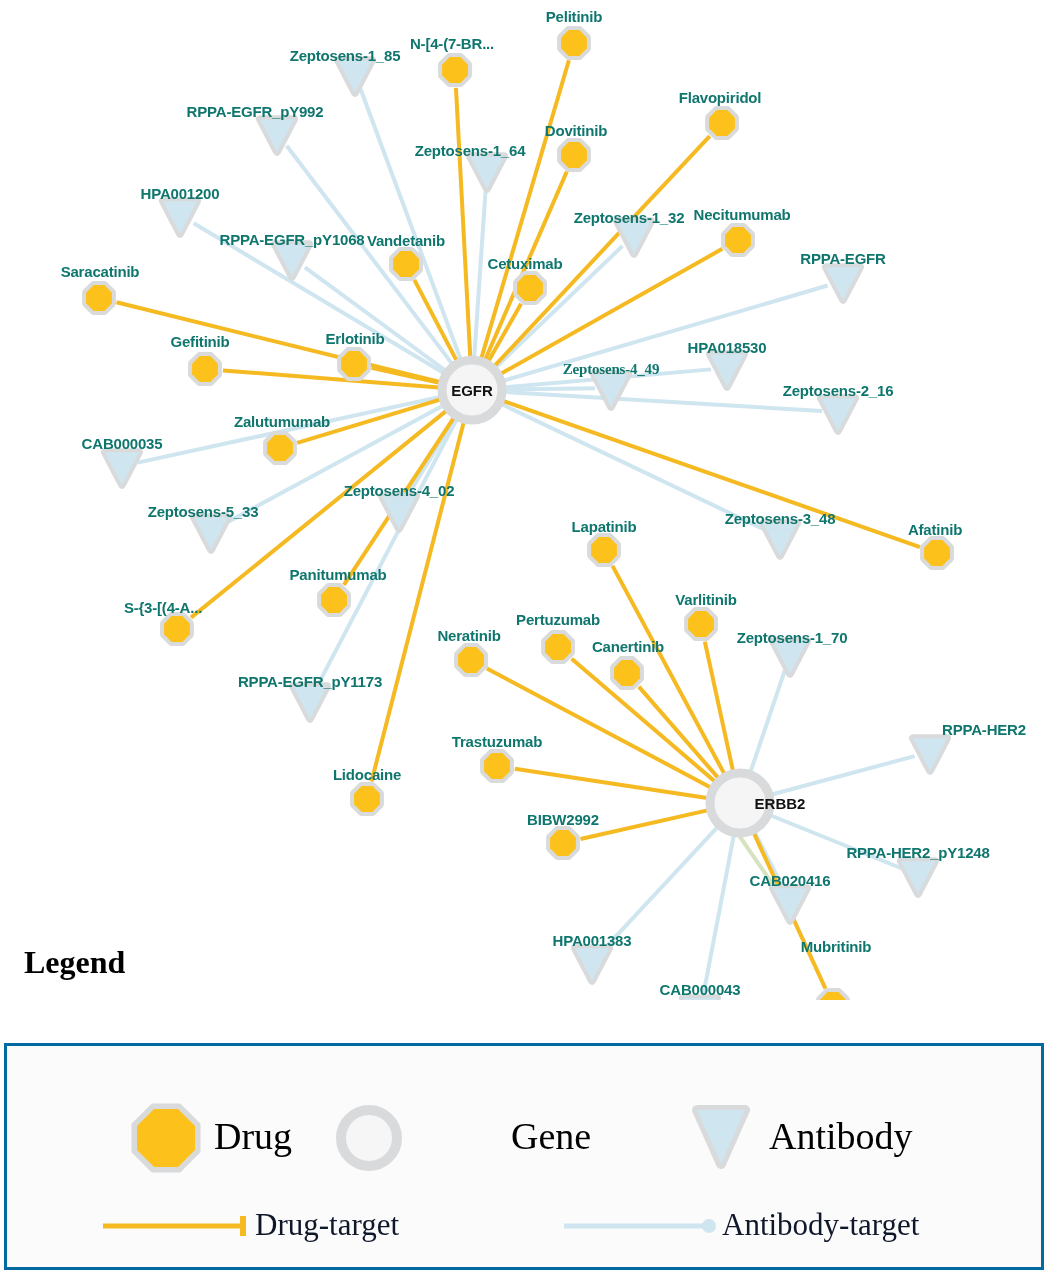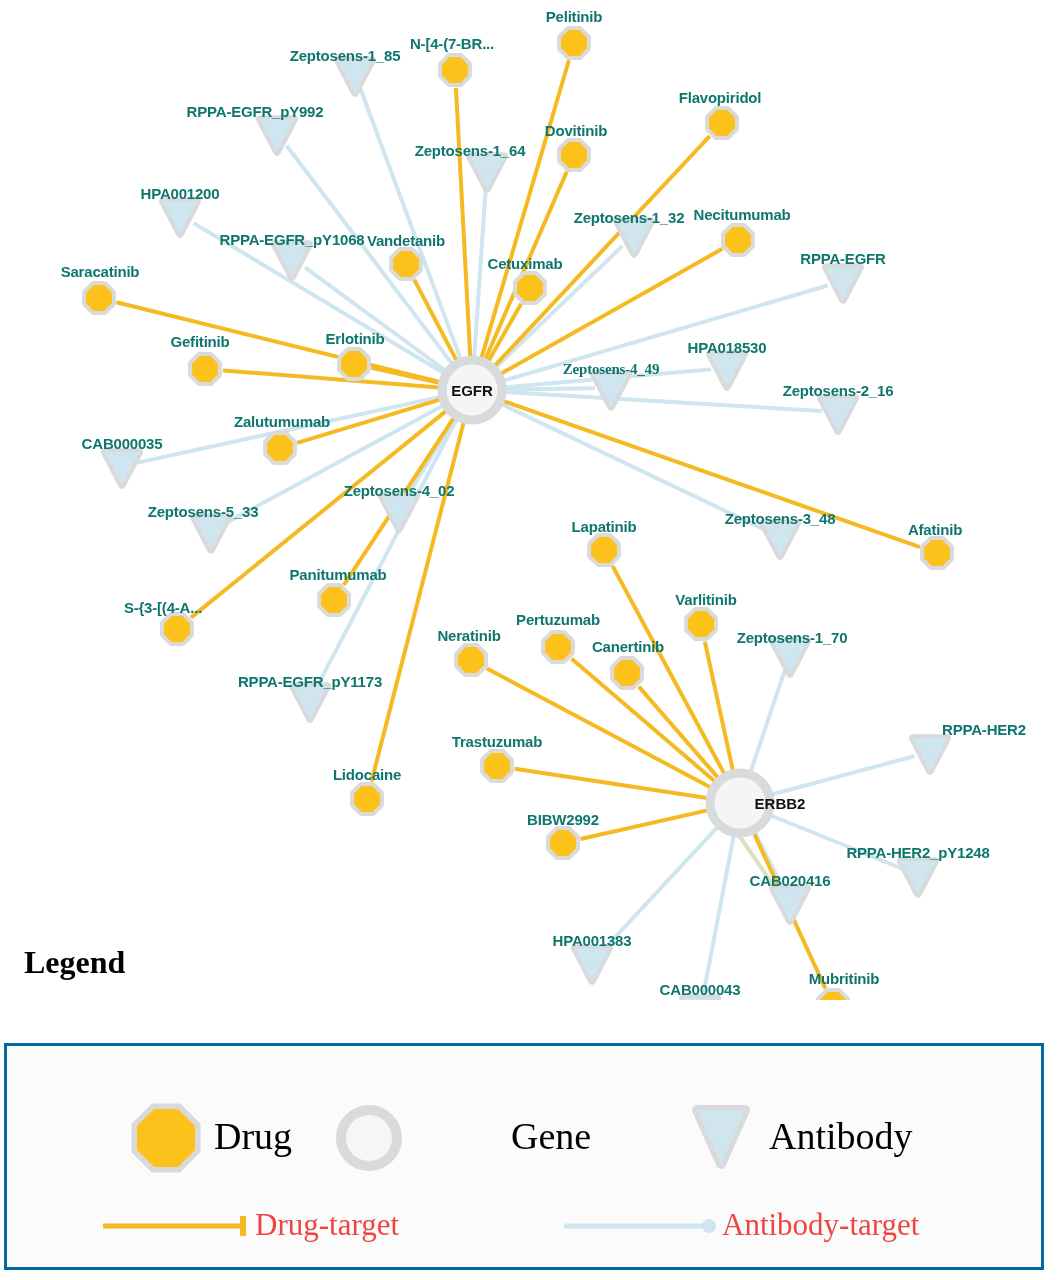--- a/index.html
+++ b/index.html
@@ -64,21 +64,21 @@
     position: absolute;
     font-family: "Liberation Serif", serif;
     font-size: 38px;
     color: #000000;
     white-space: nowrap;
   }
   .legend-line-label {
     position: absolute;
     font-family: "Liberation Serif", serif;
     font-size: 31px;
-    color: #ef4444;
+    color: #0f172a;
     white-space: nowrap;
   }
 </style>
 </head>
 <body>
 
 <div id="network">
   <svg id="net-svg" width="1059" height="1000" viewBox="0 0 1059 1000">
       <g>
         <line x1="360.5554831804505" y1="89.00455286343887" x2="461.58346903665534" y2="361.8664633810521" stroke="#cfe5ef" stroke-width="4"></line>
@@ -370,21 +370,21 @@
       <div class="node-label" style="left: 604px; top: 526px;">Lapatinib</div>
       <div class="node-label" style="left: 706px; top: 599px;">Varlitinib</div>
       <div class="node-label" style="left: 338px; top: 574px;">Panitumumab</div>
       <div class="node-label" style="left: 163px; top: 607px;">S-{3-[(4-A...</div>
       <div class="node-label" style="left: 558px; top: 619px;">Pertuzumab</div>
       <div class="node-label" style="left: 469px; top: 635px;">Neratinib</div>
       <div class="node-label" style="left: 628px; top: 646px;">Canertinib</div>
       <div class="node-label" style="left: 497px; top: 741px;">Trastuzumab</div>
       <div class="node-label" style="left: 367px; top: 774px;">Lidocaine</div>
       <div class="node-label" style="left: 563px; top: 819px;">BIBW2992</div>
-      <div class="node-label" style="left: 836px; top: 978px; margin-left: 8px;">Mubritinib</div>
+      <div class="node-label" style="left: 836px; top: 946px;">Mubritinib</div>
       <div class="gene-label" style="left: 472px; top: 390px;">EGFR</div>
       <div class="gene-label" style="left: 740px; top: 803px; margin-left: 40px;">ERBB2</div>
     </div>
 </div>
 
 <div id="legend-title">Legend</div>
 
 <div id="legend-box">
   <svg width="1034" height="221" viewBox="0 0 1034 221">
 

